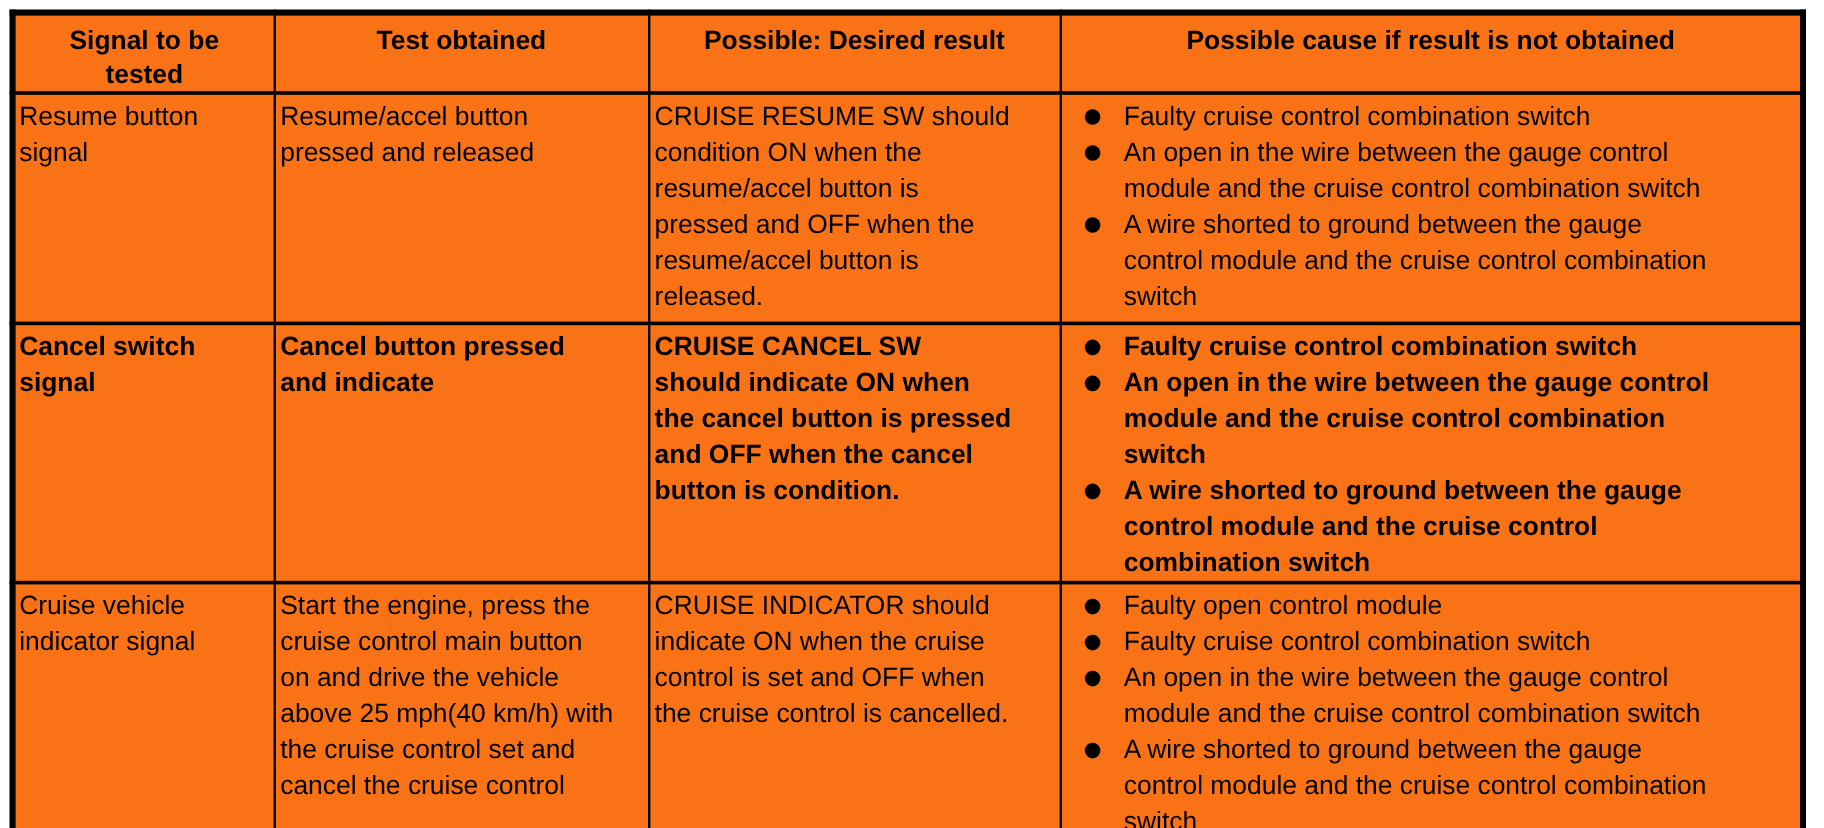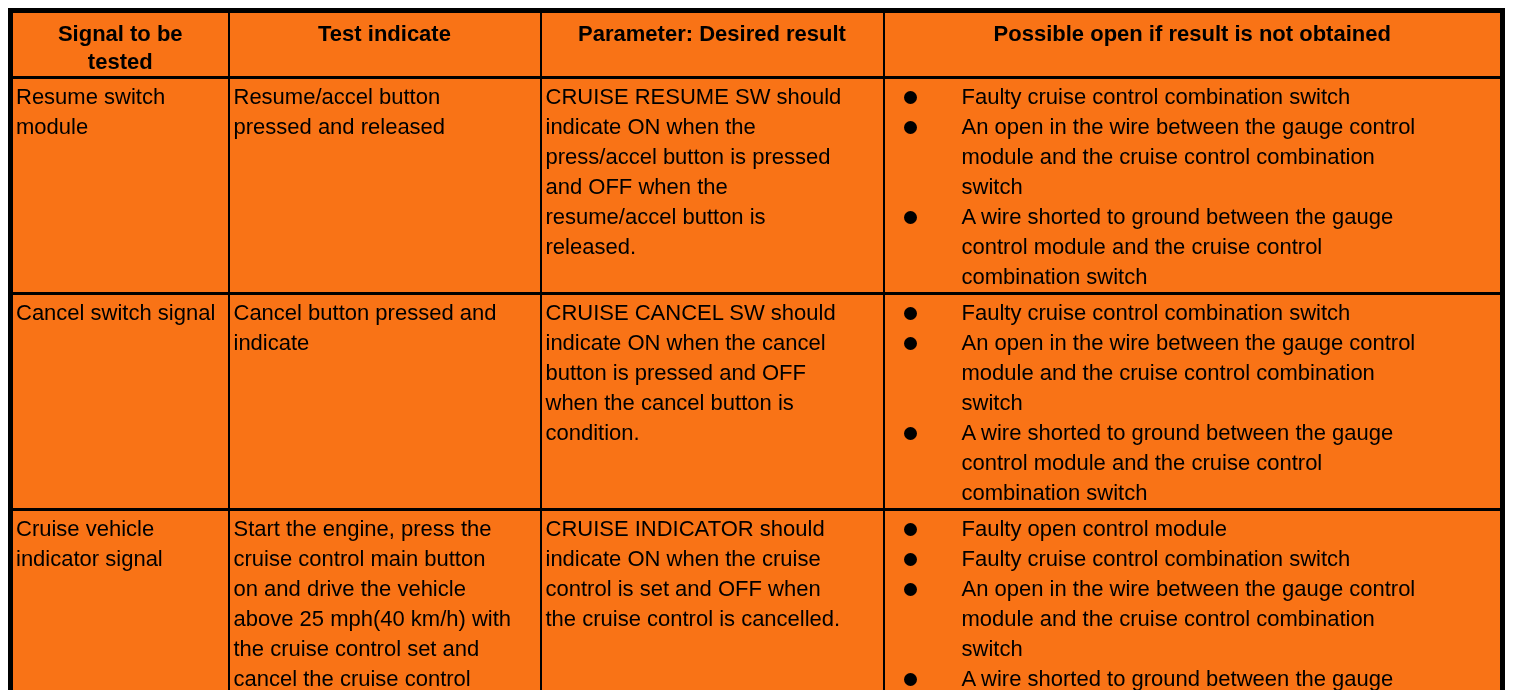--- a/index.html
+++ b/index.html
@@ -45,30 +45,30 @@
   td {
     font-size: 22px;
     line-height: 30px;
     padding-top: 3px;
   }
   td.c-signal    { padding-left: 3px; padding-right: 4px; }
   td.c-condition { padding-left: 4px; padding-right: 28px; margin-left: 40px; }
   td.c-parameter { padding-left: 4px; padding-right: 37px; }
 
   tr.r1 { height: 192px; }
-  tr.r2 { height: 189px; }
+  tr.r2 { height: 189px; font-weight: bold; }
 
   ul.cause-list {
     list-style: none;
     margin: 0;
     padding: 0;
   }
   li.cause-item {
     position: relative;
-    padding-left: 77px;
+    padding-left: 52px;
     padding-right: 68px;
   }
   .bullet {
     position: absolute;
     left: 19px;
     top: 9px;
     width: 13px;
     height: 13px;
     border-radius: 50%;
     background: #000000;
@@ -81,31 +81,31 @@
   <table class="diag">
     <colgroup>
       <col style="width:218px">
       <col style="width:312px">
       <col style="width:343px">
       <col>
     </colgroup>
     <thead>
       <tr>
         <th class="h-signal">Signal to be tested</th>
-        <th>Test indicate</th>
-        <th>Parameter: Desired result</th>
-        <th>Possible open if result is not obtained</th>
+        <th>Test obtained</th>
+        <th>Possible: Desired result</th>
+        <th>Possible cause if result is not obtained</th>
       </tr>
     </thead>
     <tbody>
 
       <tr class="r1">
-        <td class="c-signal">Resume switch module</td>
+        <td class="c-signal">Resume button signal</td>
         <td class="c-condition">Resume/accel button pressed and released</td>
-        <td class="c-parameter">CRUISE RESUME SW should indicate ON when the press/accel button is pressed and OFF when the resume/accel button is released.</td>
+        <td class="c-parameter">CRUISE RESUME SW should condition ON when the resume/accel button is pressed and OFF when the resume/accel button is released.</td>
         <td class="c-causes">
           <ul class="cause-list">
             <li class="cause-item"><span class="bullet"></span><span>Faulty cruise control combination switch</span></li>
             <li class="cause-item"><span class="bullet"></span><span>An open in the wire between the gauge control module and the cruise control combination switch</span></li>
             <li class="cause-item"><span class="bullet"></span><span>A wire shorted to ground between the gauge control module and the cruise control combination switch</span></li>
           </ul>
         </td>
       </tr>
 
       <tr class="r2">

